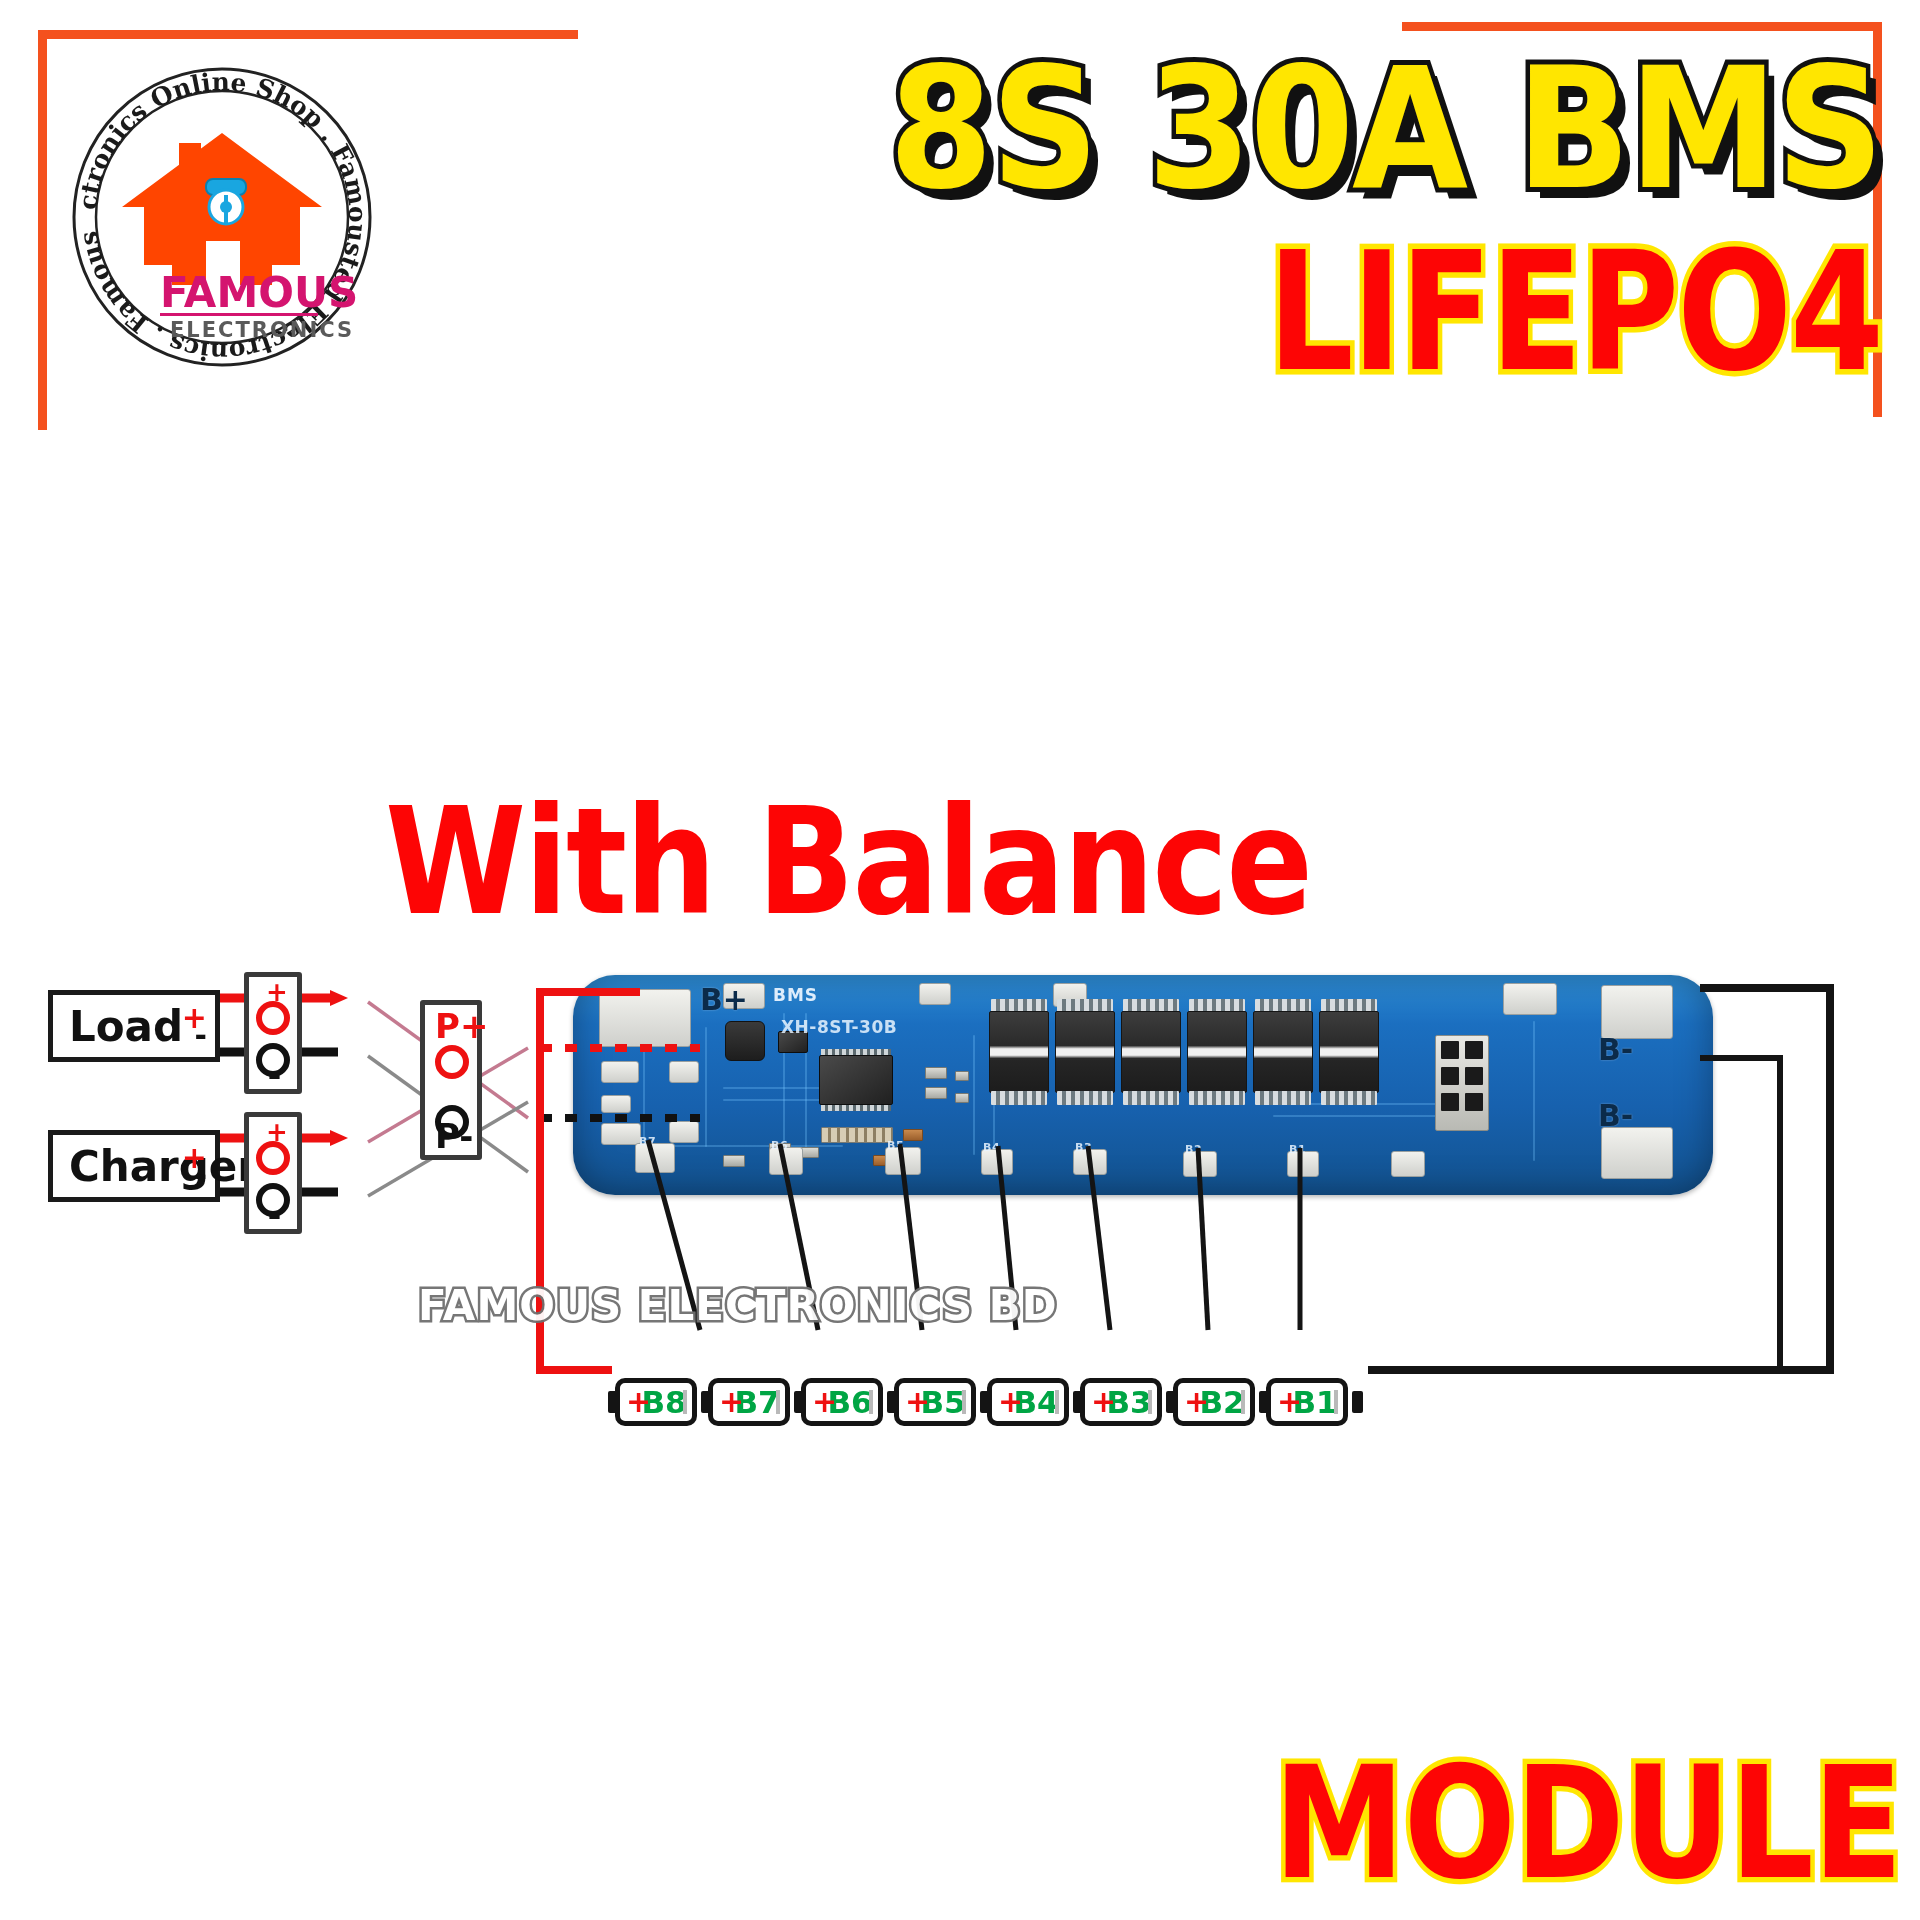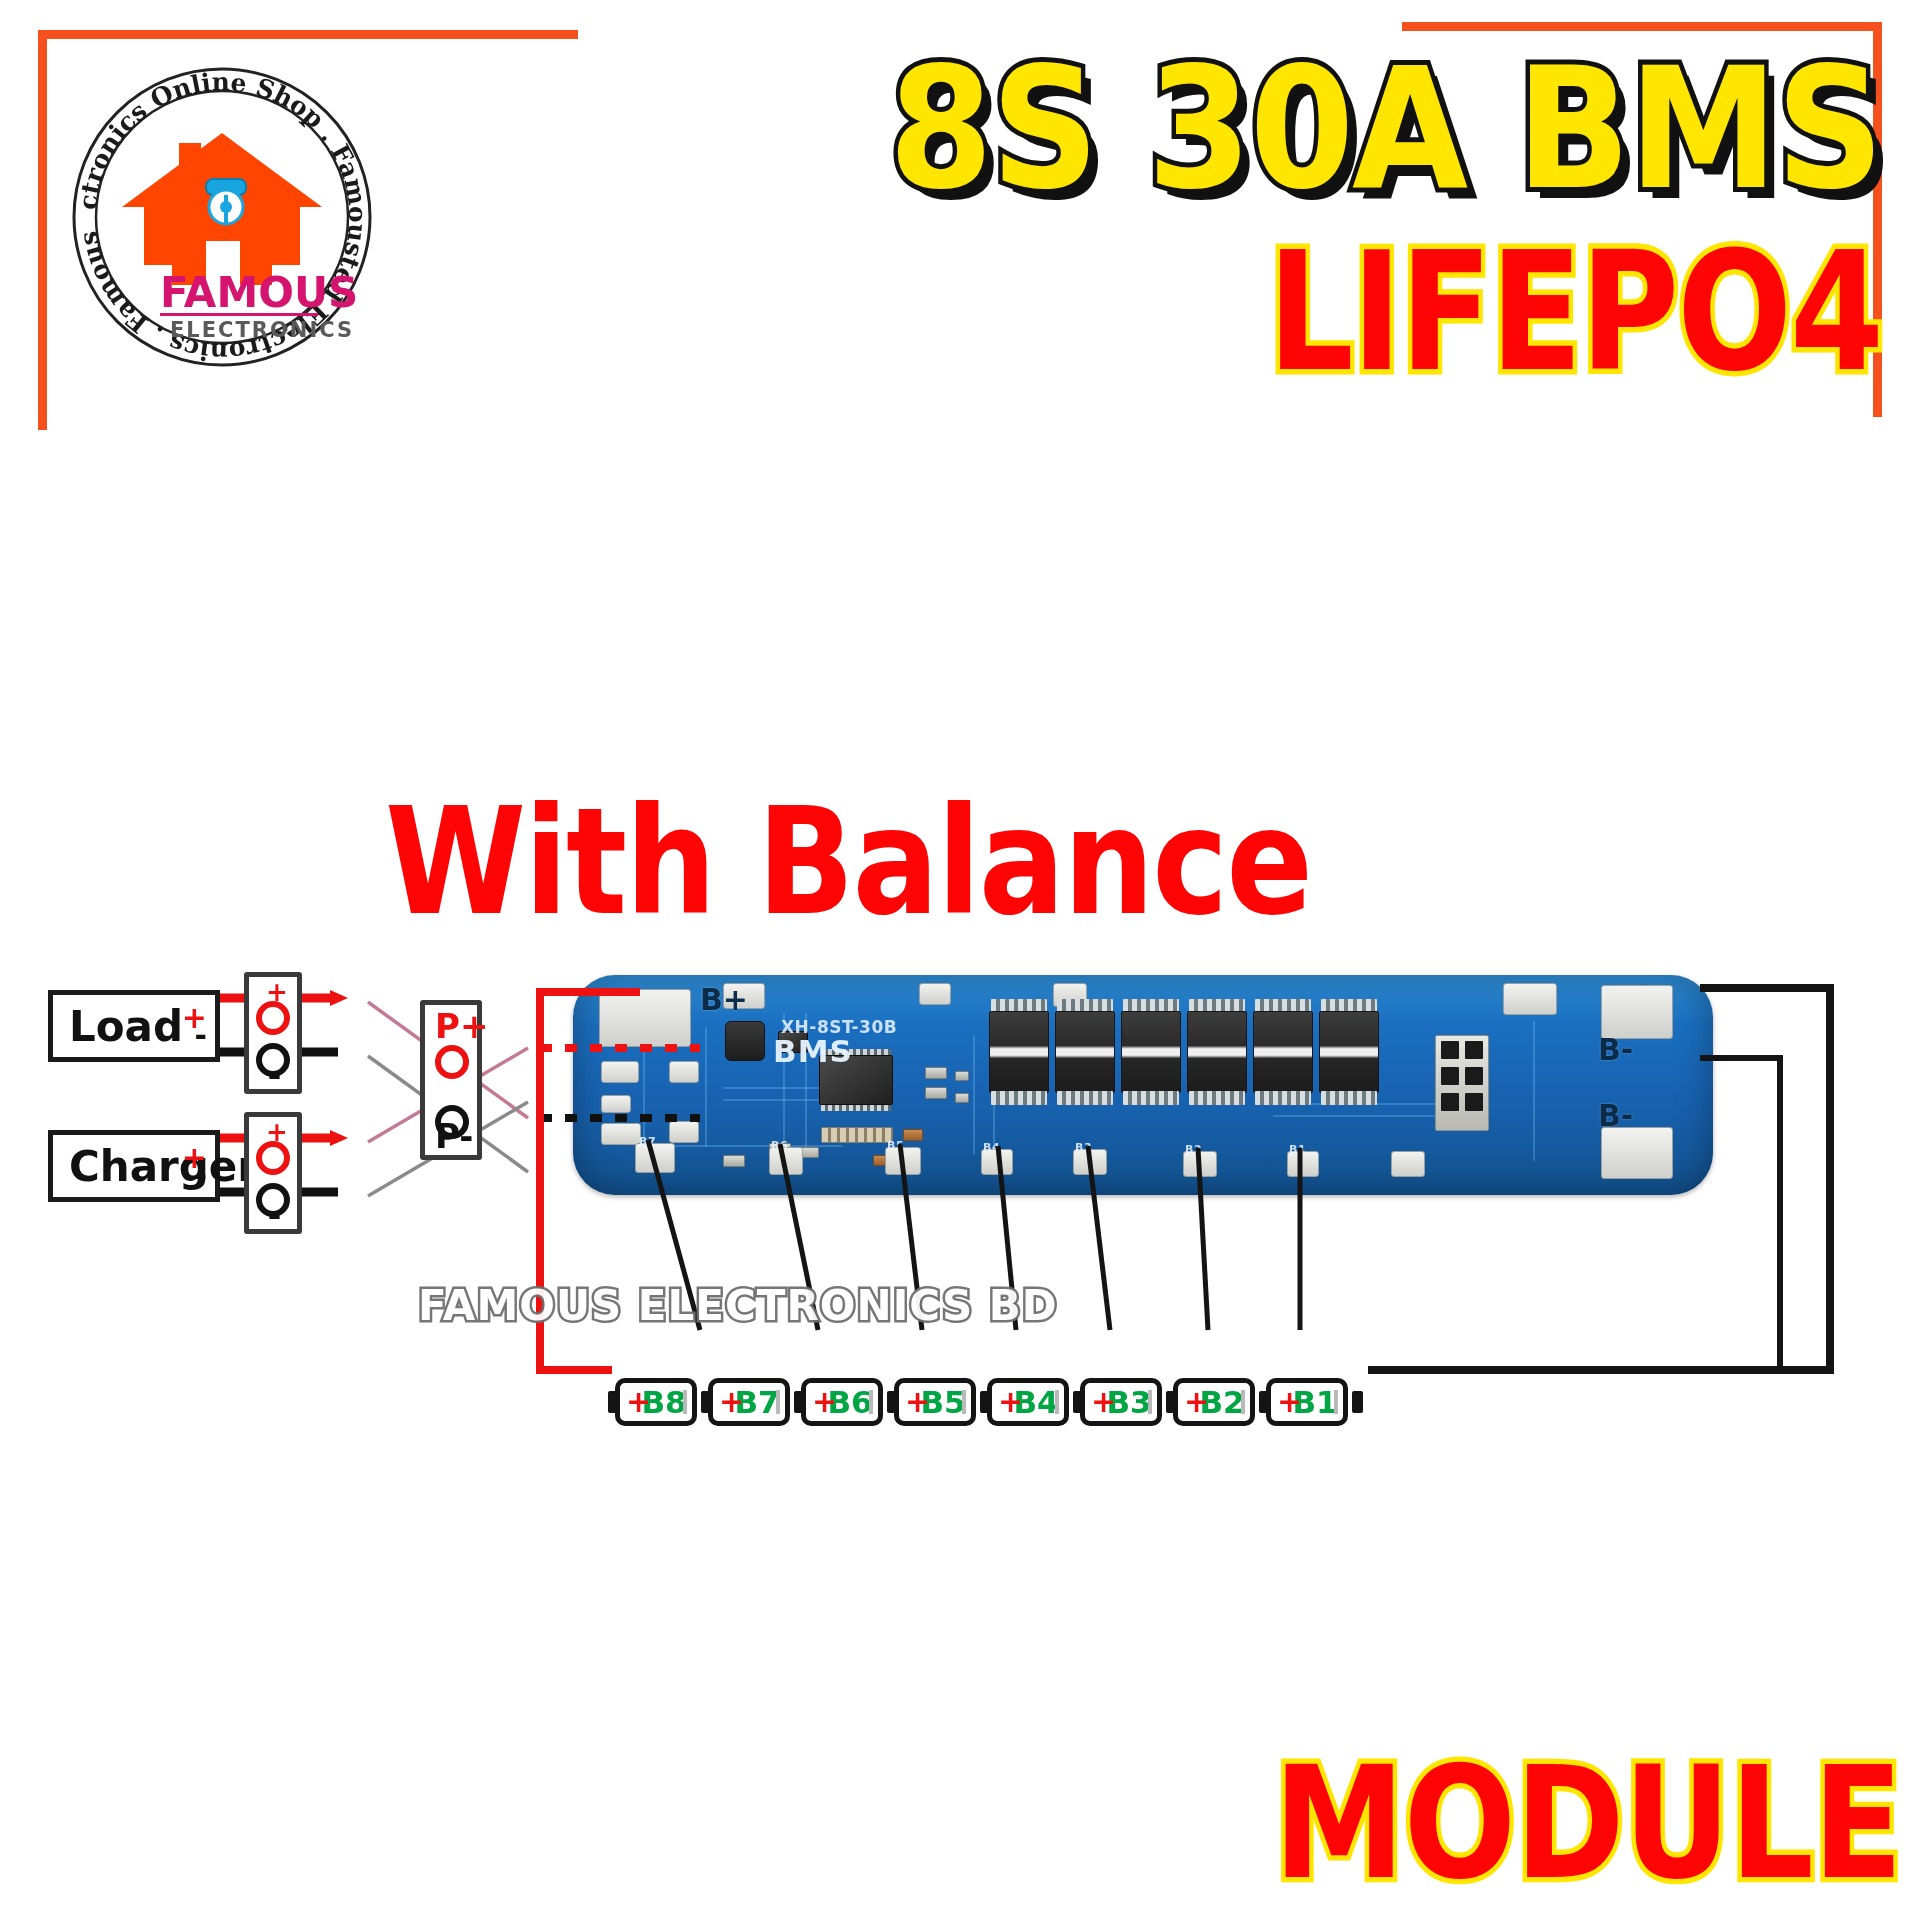--- a/index.html
+++ b/index.html
@@ -120,21 +120,21 @@
   .silk {
     position:absolute;
     color:#e8f4ff;
     font-family:"DejaVu Sans", sans-serif;
     font-weight:bold;
     font-size:11px;
     letter-spacing:.5px;
     opacity:.85;
     white-space:nowrap;
   }
-  .silk.big { font-size:31px; letter-spacing:1px; opacity:.95;margin-top:48px; }
+  .silk.big { font-size:17px; letter-spacing:1px; opacity:.95; }
   .mosfet {
     position:absolute;
     background:linear-gradient(180deg,#3d3d3d 0%,#2a2a2a 42%,#efefef 46%,#efefef 54%,#262626 58%,#1c1c1c 100%);
     border:1px solid #151515;
     border-radius:2px;
   }
   .mosfet-legs {
     position:absolute;
     background:repeating-linear-gradient(90deg,#d8dde0 0 5px,#6d7a80 5px 9px);
     border-radius:1px;

